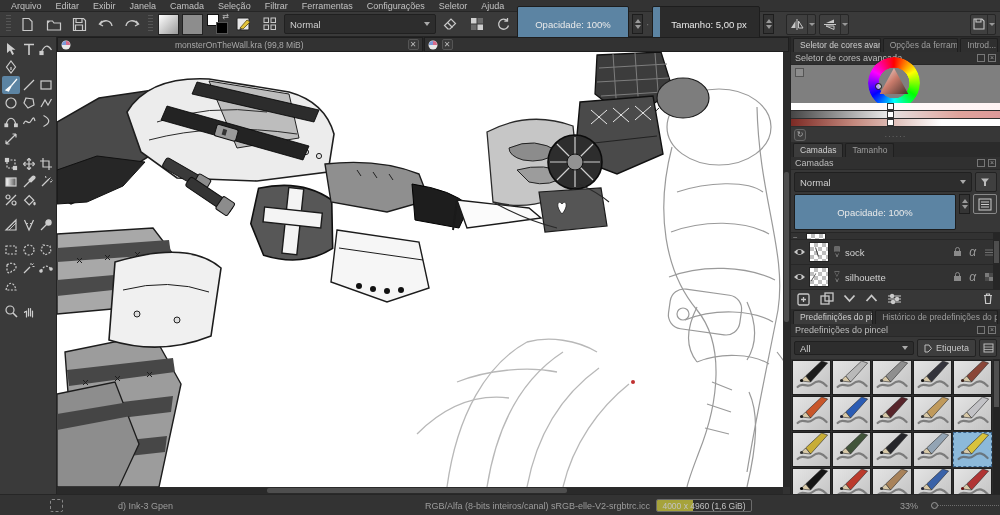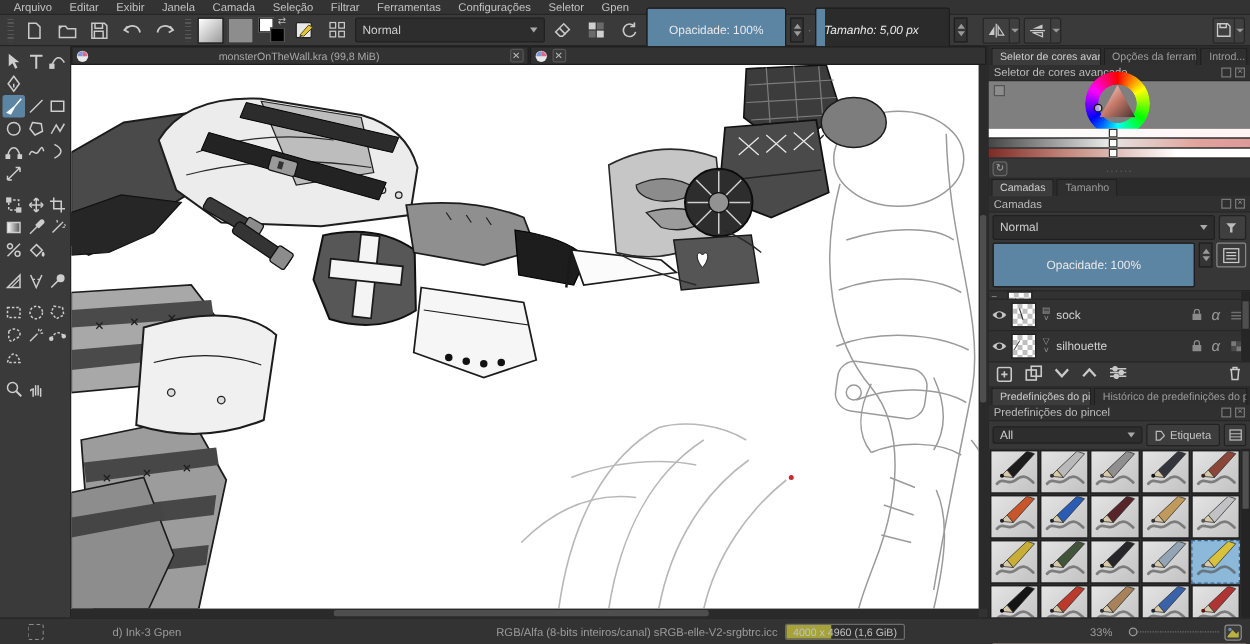--- a/index.html
+++ b/index.html
@@ -33,21 +33,21 @@
   .dropdown { height:20px; background:#2d2d2d; border:1px solid #202020; border-radius:2px;
     display:flex; align-items:center; padding:0 5px; gap:5px; color:#cfcfcf; font-size:9.5px; }
   .dropdown .caret { width:0; height:0; border-left:3.5px solid transparent;
     border-right:3.5px solid transparent; border-top:4px solid #aaa; margin-left:auto; }
   #blend-dd { width:152px; }
   .slider { position:relative; height:36px; background:#2b2b2b; border:1px solid #1d1d1d;
     border-radius:2px; overflow:hidden; }
   .slider .fill { position:absolute; left:0; top:0; bottom:0; background:#5c84a3; }
   .slider .lab { position:absolute; inset:0; display:flex; align-items:center;
     justify-content:center; font-size:9.5px; color:#eaeaea; white-space:nowrap; }
-  .slider.left .lab { justify-content:flex-start; padding-left:6px;font-style:italic; }
+  .slider.left .lab { justify-content:flex-start; padding-left:18px; }
   .spin { display:flex; flex-direction:column; justify-content:center; gap:2px; width:11px;
     height:20px; background:#343434; border:1px solid #1d1d1d; align-items:center; }
   .spin i { width:0; height:0; border-left:3px solid transparent; border-right:3px solid transparent; }
   .spin .up { border-bottom:4px solid #999; }
   .spin .dn { border-top:4px solid #999; }
   .mbtn { width:30px; height:21px; background:#3f3f3f; border:1px solid #262626; border-radius:2px;
     display:flex; align-items:center; }
   .mbtn .ic { flex:1; display:flex; justify-content:center; }
   .mbtn .dd { width:8px; height:100%; border-left:1px solid #2a2a2a; display:flex;
     align-items:center; justify-content:center; }
@@ -160,21 +160,21 @@
   #preset-scroll .thumb { position:absolute; left:1px; top:2px; width:5px; height:46px; background:#505050; }
   #preset-search { display:flex; padding:2px 3px; }
   #preset-search input { flex:1; height:14px; background:#c2410c; border:2px solid #e5e5e5;
     border-radius:2px; color:#cfcfcf; font-size:9px; padding:0 4px; outline:none;
     font-family:"Liberation Sans", sans-serif; }
   #preset-search input::placeholder { color:#7a7a7a; }
 
   
   #statusbar { position:absolute; left:0; top:494px; width:1000px; height:21px; background:#333333;
     border-top:1px solid #262626; font-size:9px; color:#9c9c9c; }
-  #statusbar > * { position:absolute; top:0; height:21px; display:flex; align-items:center; }
+  #statusbar > * { position:absolute; top:0; height:21px; display:flex; align-items:center;margin-left:28px; }
   #sb-selicon { left:22px; }
   #sb-selicon span { width:13px; height:13px; border:1px dashed #8a8a8a; border-radius:2px; display:block; }
   #sb-brush { left:90px; }
   #sb-profile { left:397px; }
   #sb-mem { left:628px; width:96px; height:13px; top:4px; border:1px solid #6b6b6b; background:#2e2e2e;
     border-radius:2px; overflow:hidden; }
   #sb-mem .fill { position:absolute; left:0; top:0; bottom:0; width:38%; background:#a6a33b; }
   #sb-mem .lab { position:absolute; inset:0; display:flex; align-items:center; justify-content:center;
     color:#c2c2c2; font-size:8.5px; white-space:nowrap; }
   #sb-zoomval { left:872px; }
@@ -194,21 +194,21 @@
   <span class="menu-item">Arquivo</span>
       <span class="menu-item">Editar</span>
       <span class="menu-item">Exibir</span>
       <span class="menu-item">Janela</span>
       <span class="menu-item">Camada</span>
       <span class="menu-item">Seleção</span>
       <span class="menu-item">Filtrar</span>
       <span class="menu-item">Ferramentas</span>
       <span class="menu-item">Configurações</span>
       <span class="menu-item">Seletor</span>
-      <span class="menu-item">Gpen</span>
+      <span class="menu-item">Ajuda</span>
     </div>
 
   <div id="toolbar">
     <span class="grip"></span>
     <span class="tbtn">
         <svg width="15" height="15">
           <path d="M3 1.5 h6 l3 3 v9 h-9 z" stroke="#c9c9c9" fill="none" stroke-width="1.2"></path>
         </svg>
       </span>
     <span class="tbtn">

